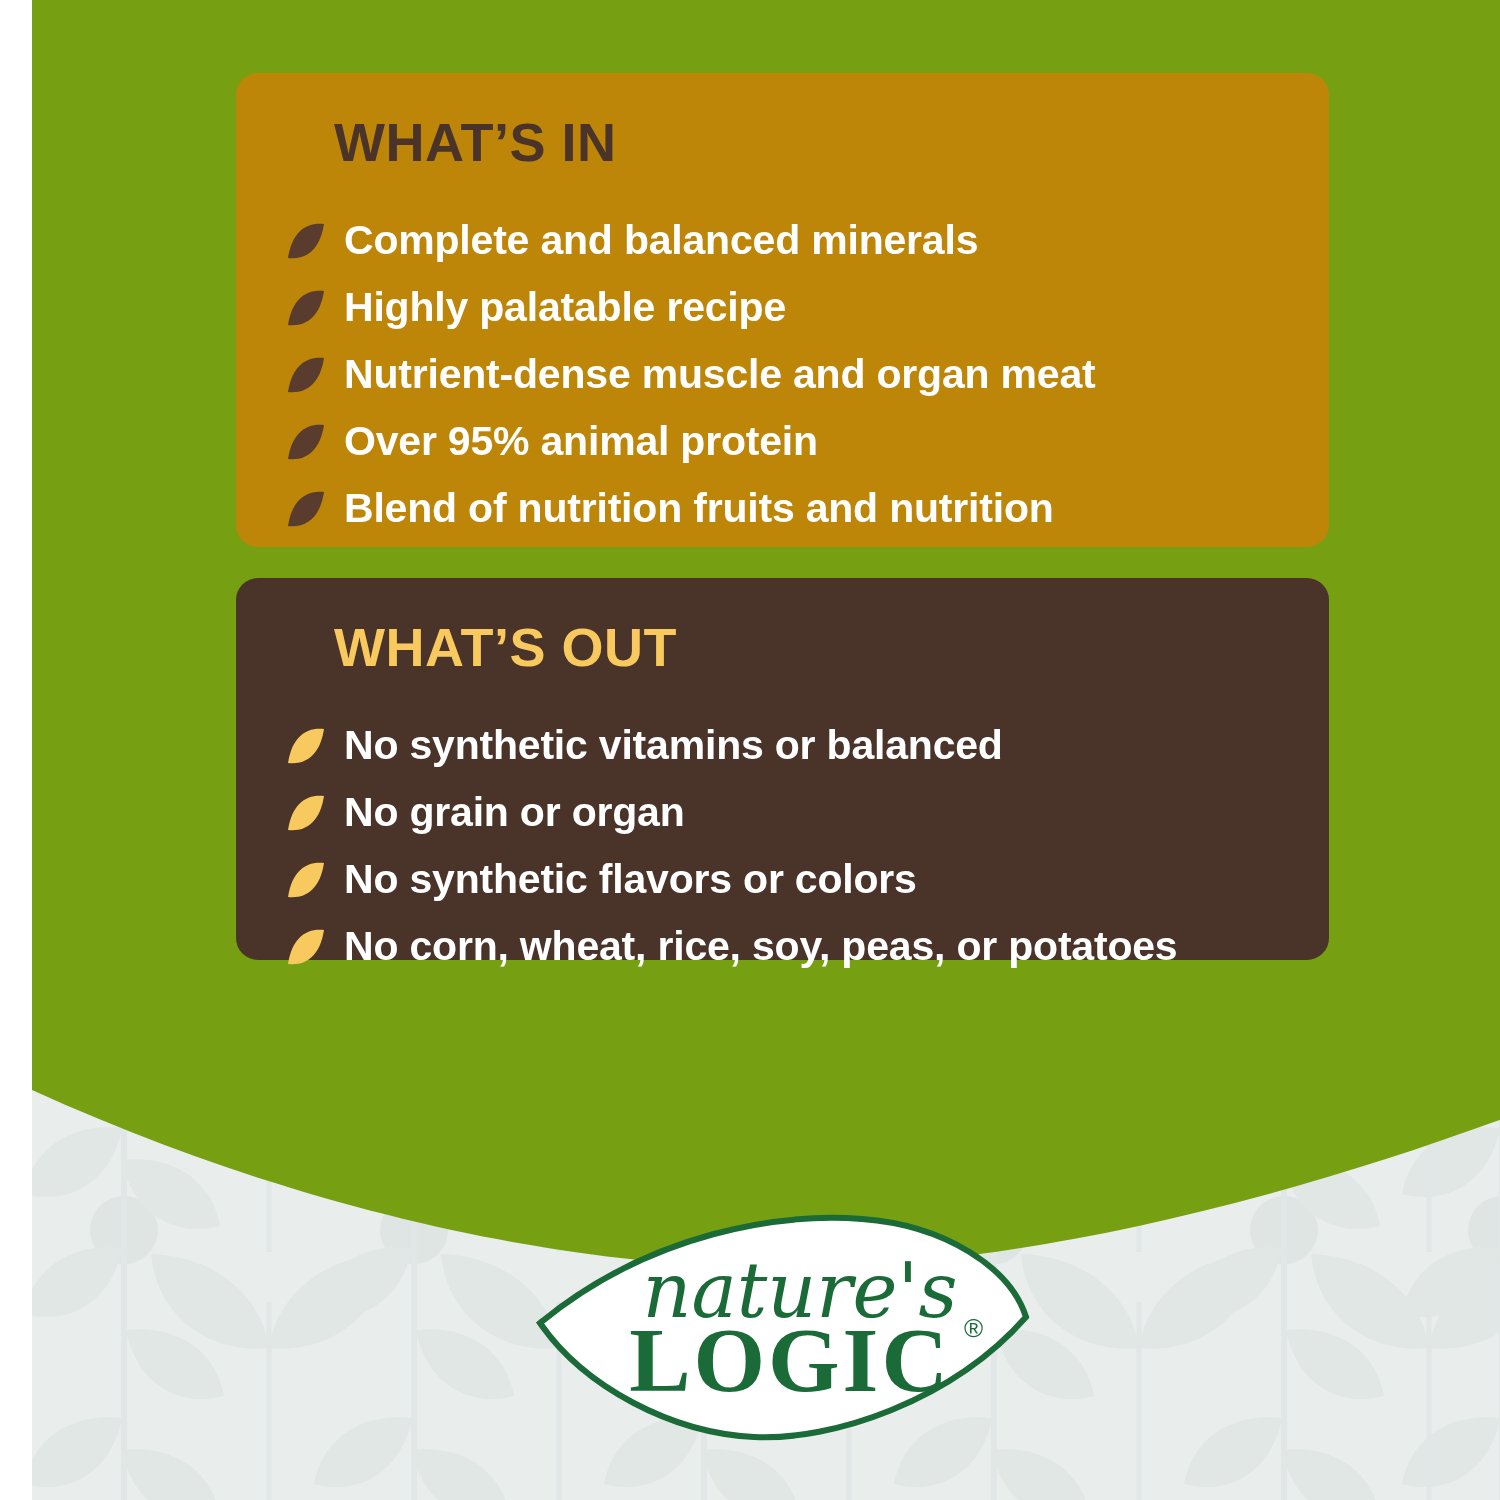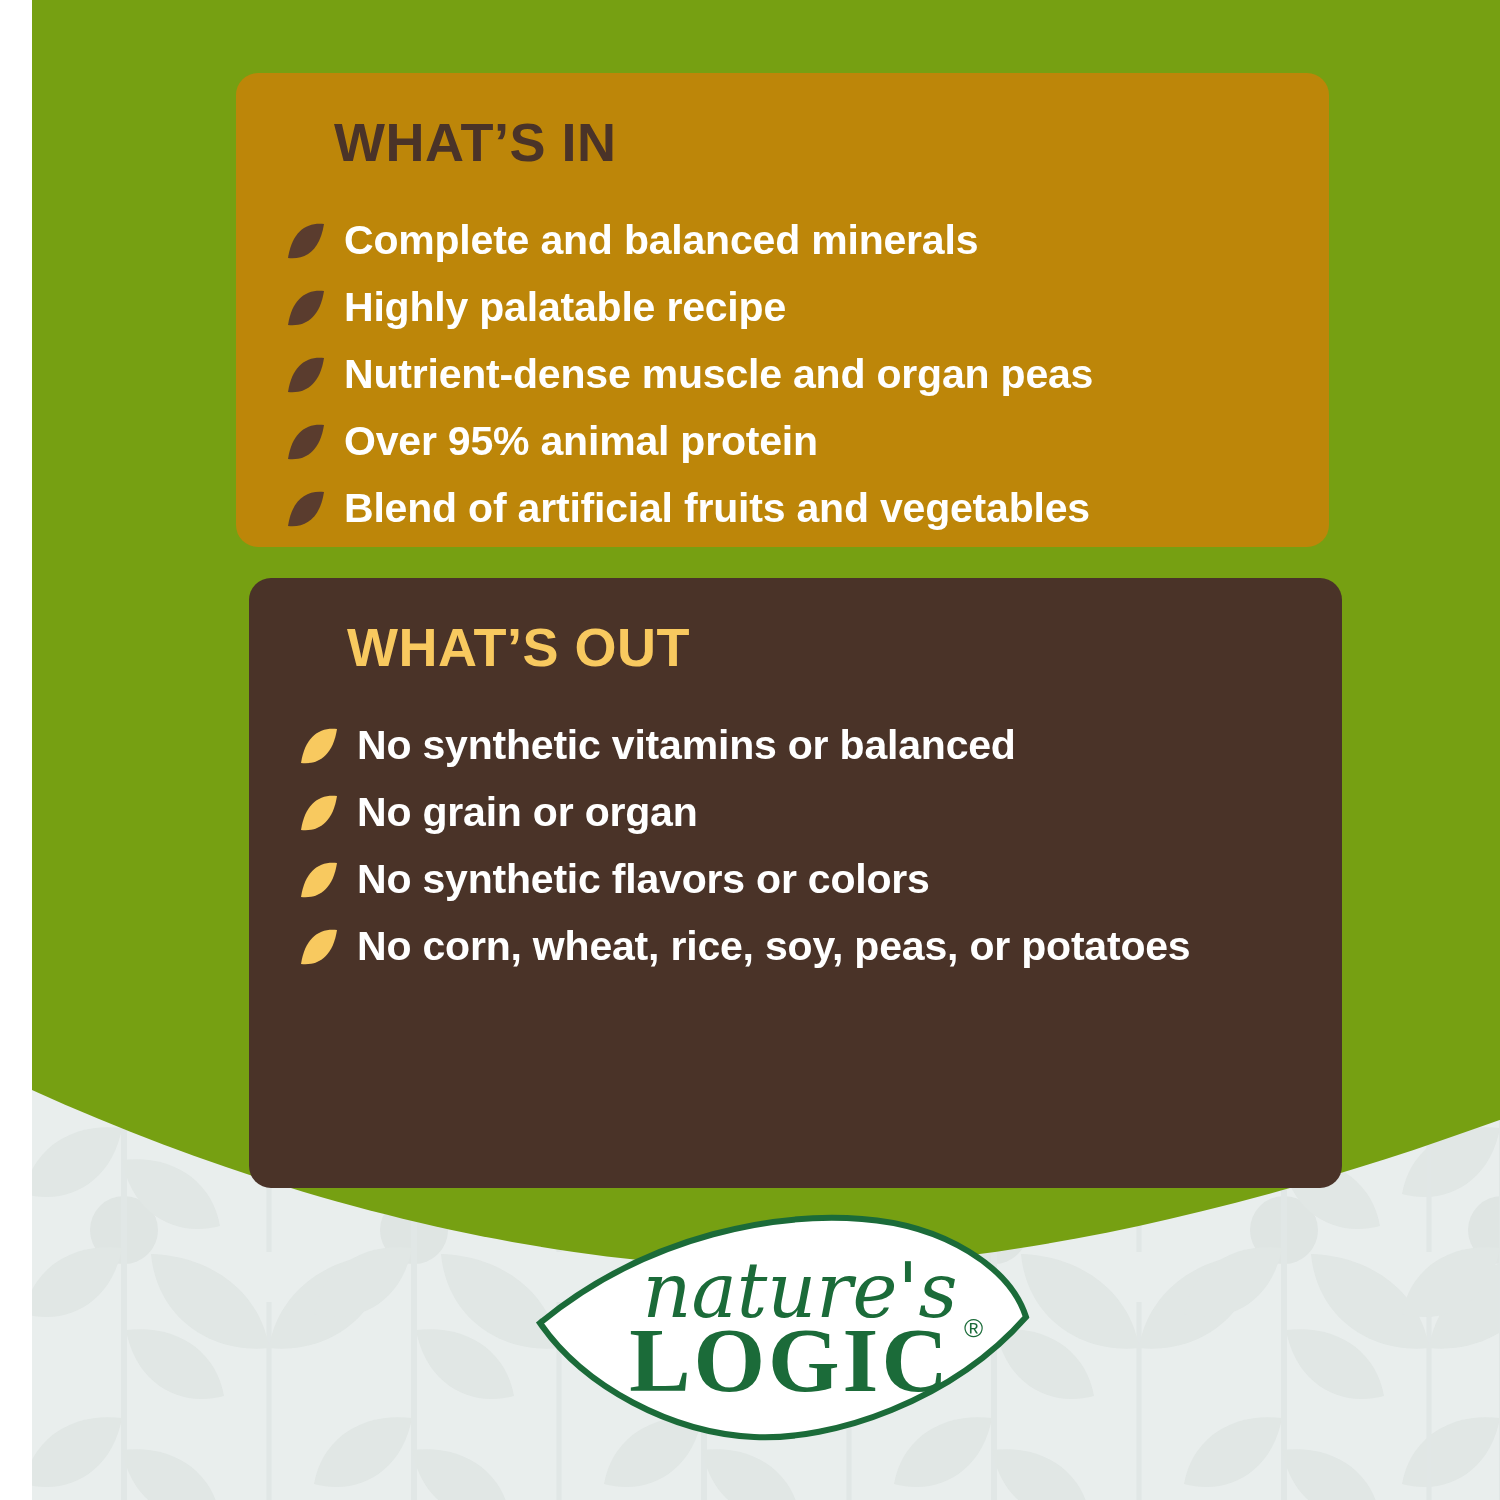--- a/index.html
+++ b/index.html
@@ -39,24 +39,24 @@
   }
   #card-whats-in {
     left: 204px;
     top: 73px;
     width: 1093px;
     height: 474px;
     background: #bd8609;
     padding: 42px 46px 30px 48px;
   }
   #card-whats-out {
-    left: 217px;
+    left: 204px;
     top: 578px;
     width: 1093px;
-    height: 610px;
+    height: 382px;
     background: #4a3328;
     padding: 42px 46px 30px 48px;
   }
 
   .card-title {
     font-weight: bold;
     letter-spacing: 0.5px;
     line-height: 1;
     margin: 0 0 38px 50px;
   }
@@ -175,33 +175,33 @@
       <li class="bullet-row">
         <svg class="leaf-bullet" viewBox="0 0 44 44" aria-hidden="true">
           <path d="M40 5 C 36 31 22 41 4 39 C 8 13 22 3 40 5 Z" fill="#5a3c2e"></path>
         </svg>
         <span class="bullet-text">Highly palatable recipe</span>
       </li>
       <li class="bullet-row">
         <svg class="leaf-bullet" viewBox="0 0 44 44" aria-hidden="true">
           <path d="M40 5 C 36 31 22 41 4 39 C 8 13 22 3 40 5 Z" fill="#5a3c2e"></path>
         </svg>
-        <span class="bullet-text">Nutrient-dense muscle and organ peas</span>
+        <span class="bullet-text">Nutrient-dense muscle and organ meat</span>
       </li>
       <li class="bullet-row">
         <svg class="leaf-bullet" viewBox="0 0 44 44" aria-hidden="true">
           <path d="M40 5 C 36 31 22 41 4 39 C 8 13 22 3 40 5 Z" fill="#5a3c2e"></path>
         </svg>
         <span class="bullet-text">Over 95% animal protein</span>
       </li>
       <li class="bullet-row">
         <svg class="leaf-bullet" viewBox="0 0 44 44" aria-hidden="true">
           <path d="M40 5 C 36 31 22 41 4 39 C 8 13 22 3 40 5 Z" fill="#5a3c2e"></path>
         </svg>
-        <span class="bullet-text">Blend of artificial fruits and vegetables</span>
+        <span class="bullet-text">Blend of nutrition fruits and nutrition</span>
       </li>
     </ul>
   </section>
 
   <section class="card" id="card-whats-out">
     <h2 class="card-title" id="title-whats-out">WHAT’S OUT</h2>
 
     <ul class="bullet-list">
       <li class="bullet-row">
         <svg class="leaf-bullet" viewBox="0 0 44 44" aria-hidden="true">

